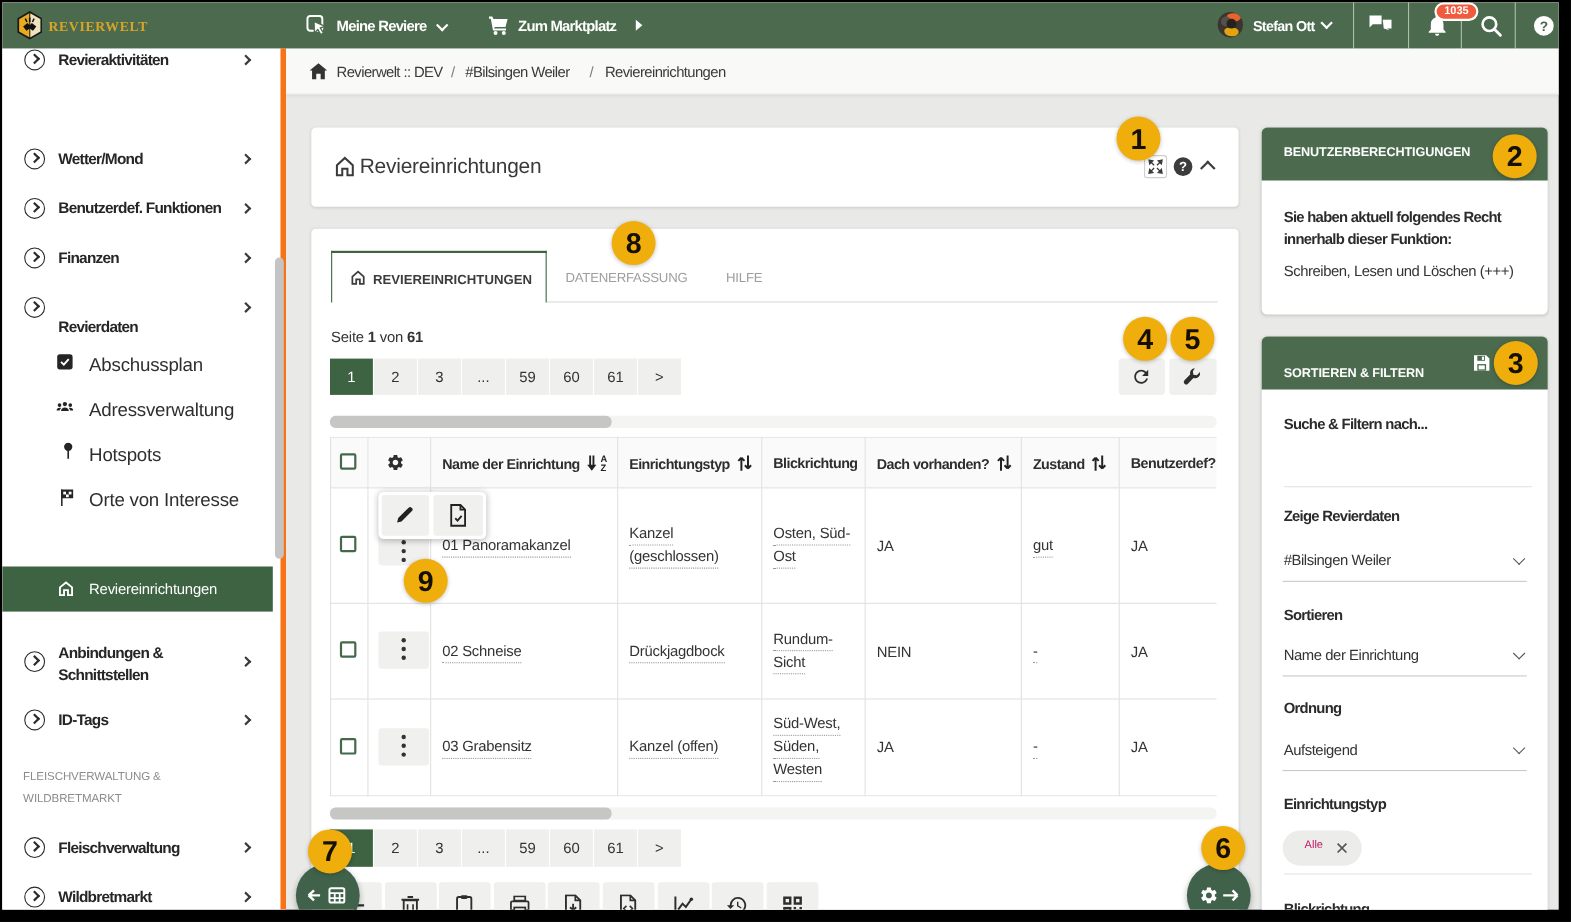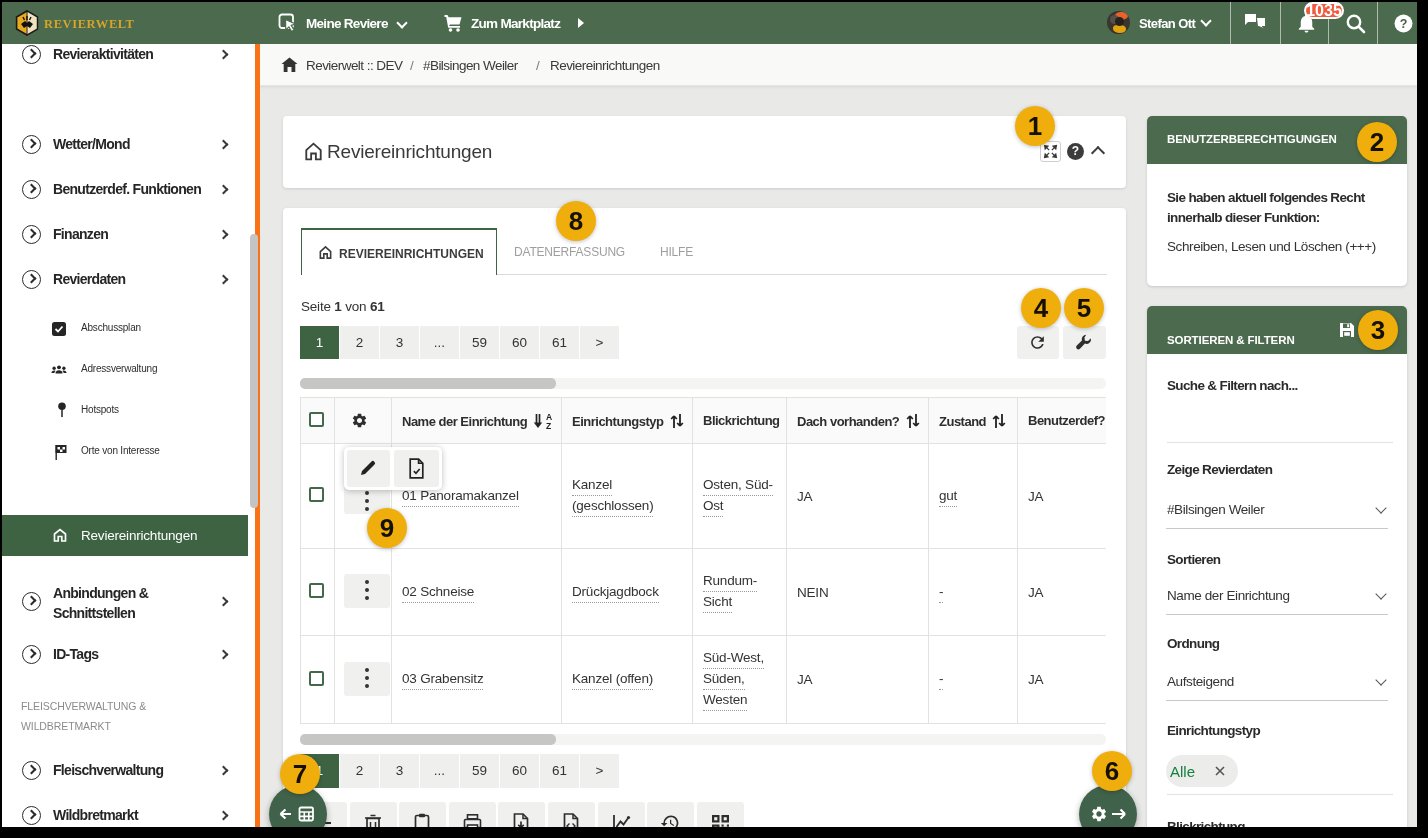--- a/index.html
+++ b/index.html
@@ -11,21 +11,21 @@
 .tb-div { position:absolute; top:0; width:1px; height:42px; background:rgba(255,255,255,.55); }
 .tb-txt { position:absolute; color:#fff; font-weight:700; font-size:13.5px; letter-spacing:-0.7px; top:14px; }
 #logo-txt { position:absolute; left:42px; top:15px; color:#d6a427; font-family:"Liberation Serif",serif; font-size:12.5px; letter-spacing:0.6px; font-weight:700; }
 
 #sidebar { position:absolute; left:0; top:42px; width:258px; height:783px; background:#fff; z-index:10; border-right:5px solid #f97316; }
 .sb-item { position:absolute; left:0; width:246px; height:40px; }
 .sb-circ { position:absolute; left:20px; width:19px; height:19px; border:1.8px solid #2b2b2b; border-radius:50%; }
 .sb-circ:after { content:""; position:absolute; left:4.5px; top:4px; width:5px; height:5px; border-right:2.2px solid #2b2b2b; border-top:2.2px solid #2b2b2b; transform:rotate(45deg); }
 .sb-txt { position:absolute; left:51px; font-size:14px; font-weight:700; letter-spacing:-0.7px; color:#262626; }
 .sb-chev { position:absolute; left:218px; width:7px; height:7px; border-right:2px solid #3a3a3a; border-top:2px solid #3a3a3a; transform:rotate(45deg); }
-.sb-sub-txt { position:absolute; left:79px; font-size:10px; font-weight:400; letter-spacing:-0.2px; color:#2e2e2e; }
+.sb-sub-txt { position:absolute; left:79px; font-size:17px; font-weight:400; letter-spacing:-0.2px; color:#2e2e2e; }
 .sb-ico { position:absolute; left:49px; width:16px; height:16px; }
 #sb-thumb { position:absolute; left:248px; top:190px; width:8px; height:274px; background:#c4c4c4; border-radius:4px; }
 
 #crumb { position:absolute; left:258px; top:42px; width:1157px; height:42px; background:#f9f9f7; border-bottom:1px solid #e5e5e3; box-shadow:0 1px 3px rgba(0,0,0,.08); z-index:5; }
 .crumb-t { position:absolute; top:14px; font-size:13.5px; letter-spacing:-0.55px; color:#3a3a3a; }
 .crumb-s { position:absolute; top:14px; font-size:13.5px; color:#7d7d7d; }
 
 .card { position:absolute; background:#fff; border-radius:4px; box-shadow:0 1px 3px rgba(0,0,0,.12); }
 
 .badge { position:absolute; width:40px; height:40px; border-radius:50%; background:#efae0b; color:#151001; font-size:26px; font-weight:700; text-align:center; line-height:40px; box-shadow:0 1px 4px rgba(0,0,0,.25); z-index:60; }
@@ -102,21 +102,21 @@
   <svg class="abs" style="left:1242px;top:11px" width="22" height="20" viewBox="0 0 22 20">
     <path d="M1 1 H12 V9 H4 L1 12 Z" fill="#fff"></path>
     <path d="M14 5 H21 V13 H18 L21 16 L14 13.2 Z" fill="#fff" stroke="#4c6b4e" stroke-width="1"></path>
     <path d="M13 5 H21 V13 H14 Z" fill="#fff"></path>
   </svg>
 
   <svg class="abs" style="left:1293px;top:9px" width="23" height="24" viewBox="0 0 24 24">
     <path d="M12 22c1.1 0 2-.9 2-2h-4c0 1.1.9 2 2 2zm6-6v-5c0-3.07-1.63-5.64-4.5-6.32V4c0-.83-.67-1.5-1.5-1.5s-1.5.67-1.5 1.5v.68C7.64 5.36 6 7.92 6 11v5l-2 2v1h16v-1l-2-2z" fill="#fff"></path>
   </svg>
 
-  <div class="abs" style="left:1302px;top:0px;width:40px;height:17px;background:#f15b3d;border:2px solid #fff;border-radius:9px;color:#fff;font-size:16px;font-weight:700;text-align:center;line-height:13px;">1035</div>
+  <div class="abs" style="left:1302px;top:0px;width:40px;height:17px;background:#f15b3d;border:2px solid #fff;border-radius:9px;color:#fff;font-size:10px;font-weight:700;text-align:center;line-height:13px;">1035</div>
 
   <svg class="abs" style="left:1343px;top:11px" width="21" height="21" viewBox="0 0 21 21">
     <circle cx="9" cy="9" r="6.2" fill="none" stroke="#fff" stroke-width="2.4"></circle>
     <path d="M13.8 13.8 L19 19" stroke="#fff" stroke-width="2.6" stroke-linecap="round"></path>
   </svg>
 
   <svg class="abs" style="left:1392px;top:12px" width="19" height="19" viewBox="0 0 19 19">
     <circle cx="9.5" cy="9.5" r="9" fill="#fff"></circle>
     <text x="9.5" y="14" text-anchor="middle" font-size="12.5" font-weight="bold" fill="#44634a" font-family="Liberation Sans">?</text>
   </svg>
@@ -138,21 +138,21 @@
         <div class="sb-txt" style="top:2px">Benutzerdef. Funktionen</div>
         <div class="sb-chev" style="top:7px"></div>
       </div>
   <div class="sb-item" style="top:180px">
         <div class="sb-circ" style="top:1px"></div>
         <div class="sb-txt" style="top:2px">Finanzen</div>
         <div class="sb-chev" style="top:7px"></div>
       </div>
   <div class="sb-item" style="top:225px">
         <div class="sb-circ" style="top:1px"></div>
-        <div class="sb-txt" style="top:2px">Revierdaten</div>
+        <div class="sb-txt" style="top:20px">Revierdaten</div>
         <div class="sb-chev" style="top:7px"></div>
       </div>
 
   <div class="sb-item" style="top:276px">
     <svg class="sb-ico" style="top:1px" viewBox="0 0 16 16">
           <rect x="1" y="1" width="14" height="14" rx="2.5" fill="#252525"></rect>
           <path d="M4.5 8 L7 10.5 L11.5 5.5" stroke="#fff" stroke-width="1.8" fill="none"></path>
         </svg>
     <div class="sb-sub-txt" style="top:2px">Abschussplan</div>
   </div>
@@ -482,21 +482,21 @@
   <div class="plabel" style="top:246px;">Sortieren</div>
   <div class="pval" style="top:282px;">Name der Einrichtung</div>
   <div class="pchev" style="left:230px;top:284px;"></div>
   <div class="punder" style="top:308px;"></div>
   <div class="plabel" style="top:330px;">Ordnung</div>
   <div class="pval" style="top:368px;">Aufsteigend</div>
   <div class="pchev" style="left:230px;top:370px;"></div>
   <div class="punder" style="top:394px;"></div>
   <div class="plabel" style="top:417px;">Einrichtungstyp</div>
   <div class="abs" style="left:19px;top:449px;width:72px;height:32px;background:#ececeb;border-radius:16px;">
-    <span style="position:absolute;left:4px;top:8px;font-size:15px;color:#15803d;">Alle</span>
+    <span style="position:absolute;left:20px;top:8px;font-size:10px;color:#be185d;">Alle</span>
     <svg class="abs" style="left:48px;top:10px" width="12" height="12" viewBox="0 0 12 12">
           <path d="M2 2 L10 10 M10 2 L2 10" stroke="#555" stroke-width="1.6"></path>
         </svg>
   </div>
   <div class="pdivide" style="top:488px;"></div>
   <div class="plabel" style="top:513px;">Blickrichtung</div>
 </div>
 
 <div class="fab" style="left:267px;top:783px;">
   <svg style="margin:20px 0 0 10px" width="37" height="18" viewBox="0 0 37 18">

